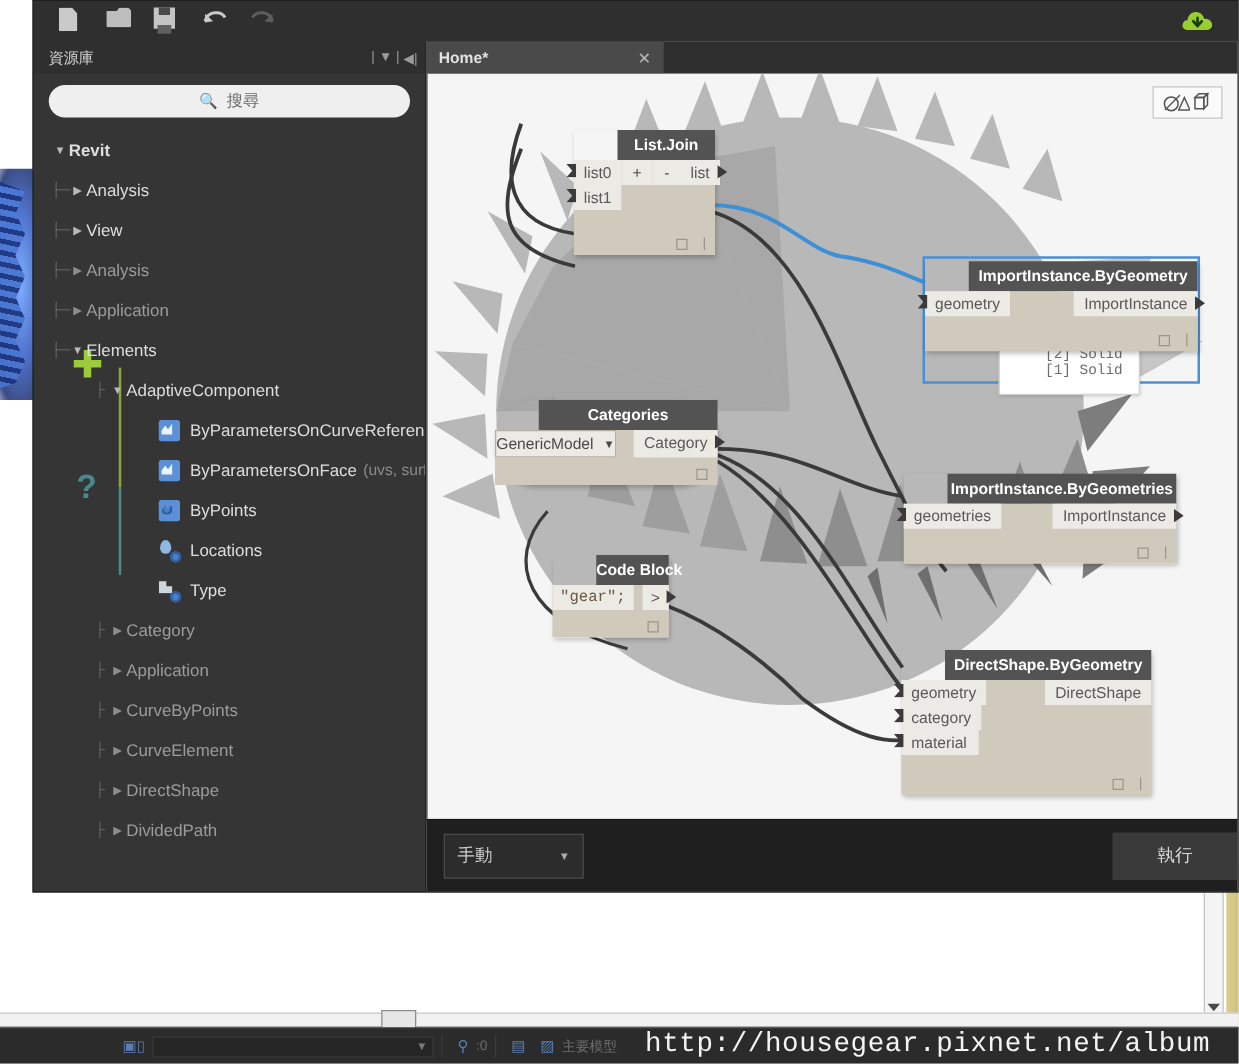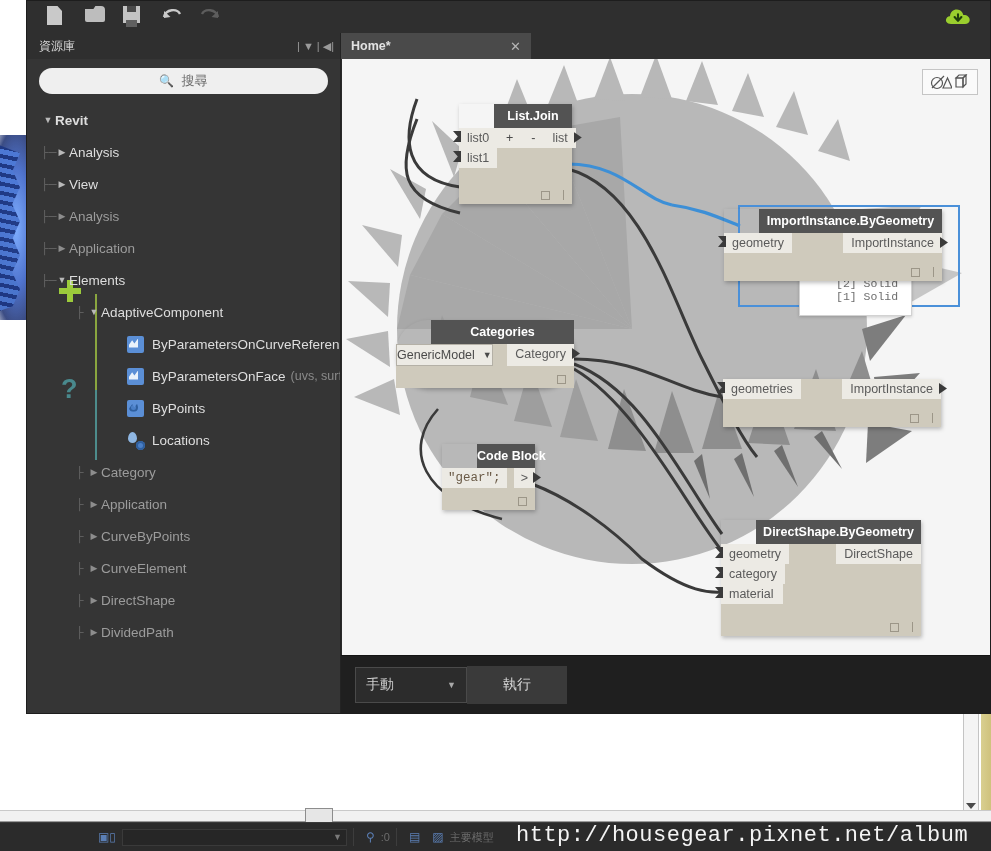--- a/index.html
+++ b/index.html
@@ -221,21 +221,21 @@
   }
   #list-preview .lp-row { display:flex; }
   #list-preview .lp-tri {
     width:18px; text-align:center; color:#9a9a9a; font-size:9px;
   }
   #list-preview .lp-ind { padding-left:36px; }
 
   
   #runbar {
     height:58px; background:#1f1f1f; display:flex; align-items:center;
-    padding-left:14px; gap:0; flex:0 0 58px; border-top:1px solid #141414;
+    padding-left:14px; gap:0; flex:0 0 58px; border-top:1px solid #141414;justify-content:space-between;
   }
   #run-mode {
     width:112px; height:36px; background:#2c2c2c; border:1px solid #4a4a4a;
     display:flex; align-items:center; padding:0 10px; color:#cfcfcf; font-size:14px; cursor:pointer;
   }
   #run-mode .cv { margin-left:auto; font-size:9px; color:#a9a9a9; }
   #run-btn {
     width:100px; height:38px; background:#3a3a3a;
     display:flex; align-items:center; justify-content:center;
     color:#d8d8d8; font-size:14px; cursor:pointer;
@@ -388,20 +388,25 @@
             <div class="node-row lvl3 bright">
               <span class="indent-line"></span>
               <span class="nicon blue gear"></span>
               <span>ByPoints</span>
             </div>
             <div class="node-row lvl3 bright">
               <span class="indent-line"></span>
               <span class="nicon pin gear"></span>
               <span>Locations</span>
             </div>
+            <div class="node-row lvl3 bright">
+              <span class="indent-line"></span>
+              <span class="nicon typ gear"></span>
+              <span>Type</span>
+            </div>
             <div class="node-row lvl2 dim">
               <span class="indent-line">├</span>
               <span class="caret dim">▶</span>
               <span>Category</span>
             </div>
             <div class="node-row lvl2 dim">
               <span class="indent-line">├</span>
               <span class="caret dim">▶</span>
               <span>Application</span>
             </div>
@@ -584,41 +589,42 @@
                 <span class="dot-out" style="top:4px;"></span>
               </div>
             </div>
             <div class="dn-foot">
               <span class="sq" style="right:8px;"></span>
             </div>
           </div>
         </div>
 
         <div class="sel-box" style="left:396px; top:146px; width:222px; height:102px;"></div>
-        <div class="dnode" style="left:382px; top:150px; width:218px;">
+        <div class="dnode" style="left:398px; top:150px; width:218px;">
           <div class="dn-head">ImportInstance.ByGeometry</div>
           <div class="dn-body">
             <div class="dn-row">
               <div class="port-in" style="position:relative;">
                 <span class="dot-in"></span>
                 <span>geometry</span>
               </div>
               <div class="port-out" style="position:relative;">
                 <span>ImportInstance</span>
                 <span class="dot-out" style="top:4px;"></span>
               </div>
             </div>
             <div class="dn-foot" style="height:28px;">
               <span class="sq"></span>
               <span class="bar"></span>
             </div>
           </div>
         </div>
 
         <div class="dnode" style="left:381px; top:320px; width:218px;">
+          <div class="dn-head">ImportInstance.ByGeometries</div>
           <div class="dn-body">
             <div class="dn-row">
               <div class="port-in" style="position:relative;">
                 <span class="dot-in"></span>
                 <span>geometries</span>
               </div>
               <div class="port-out" style="position:relative;">
                 <span>ImportInstance</span>
                 <span class="dot-out" style="top:4px;"></span>
               </div>

